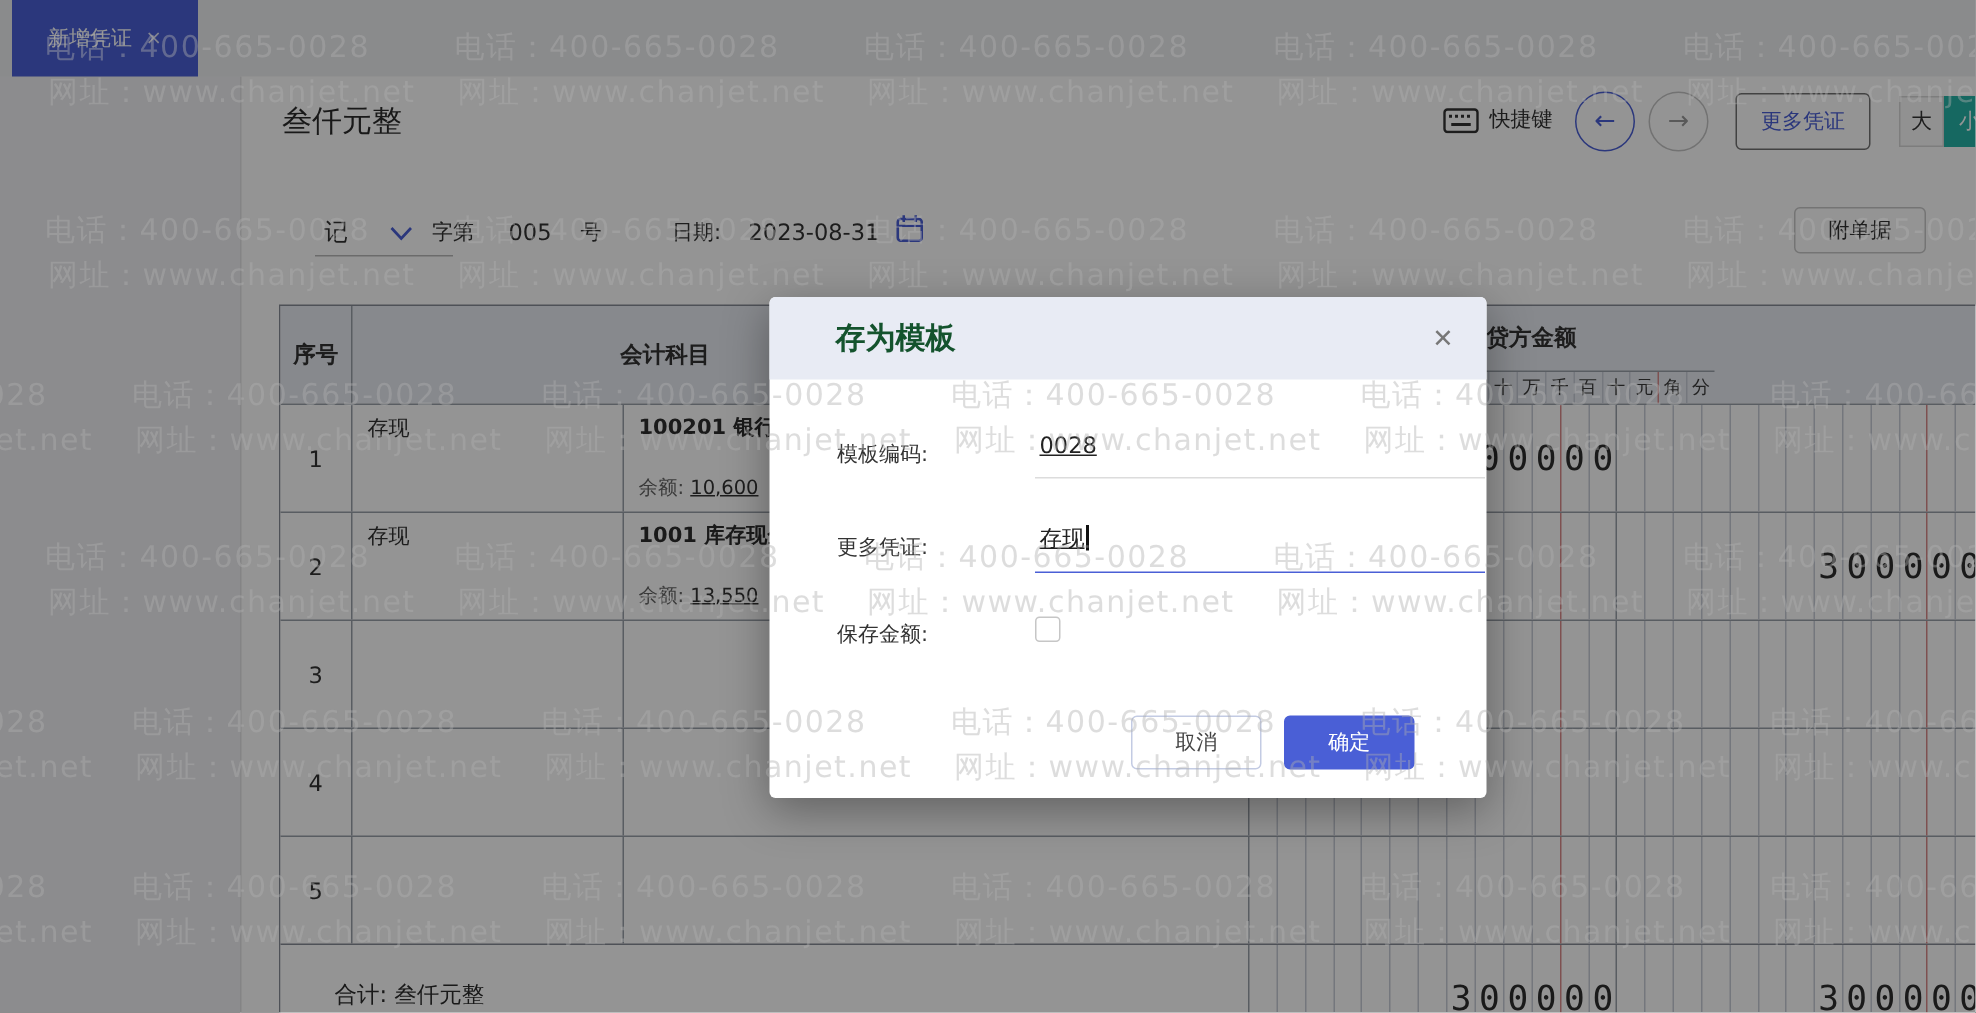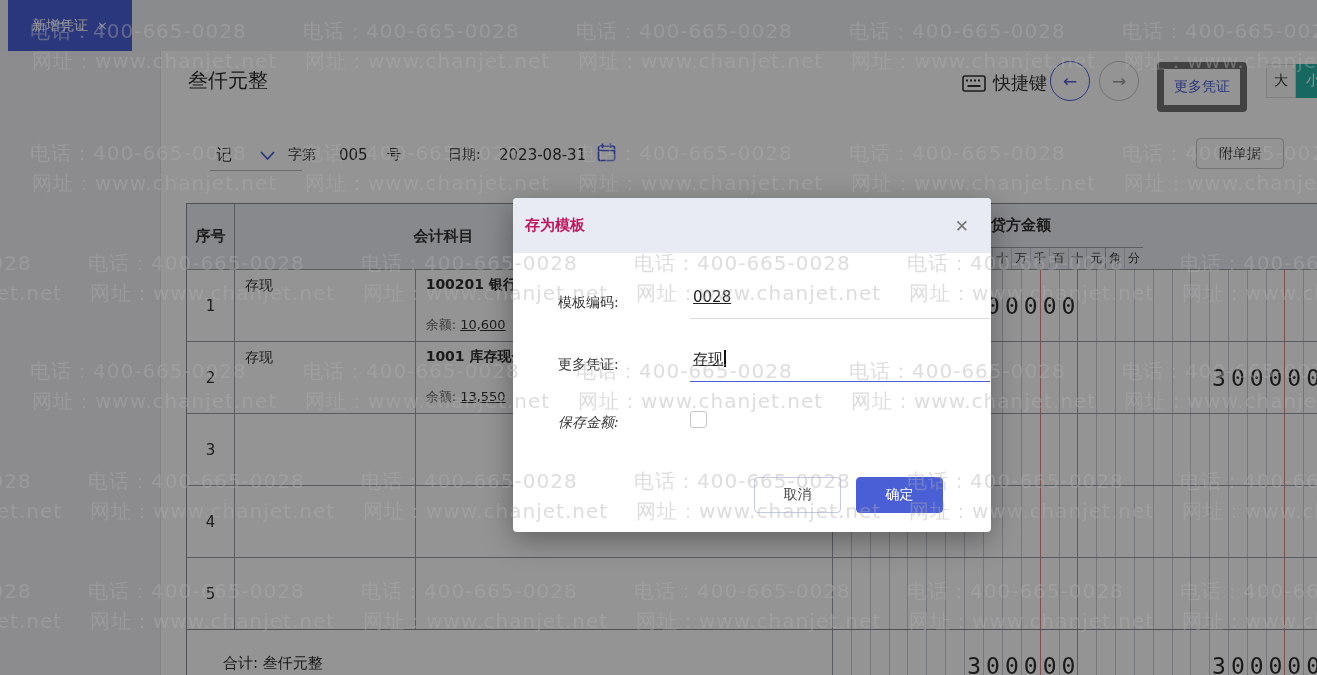--- a/index.html
+++ b/index.html
@@ -11,26 +11,26 @@
   .tab { position:absolute; left:8px; top:0; width:124px; height:51px; background:#4a5fd6; color:#fff;
          display:flex; align-items:center; justify-content:center; gap:9px; font-size:14px; z-index:2; }
   .tab .x { font-size:13px; opacity:.85; cursor:pointer; }
 
   
   .card { position:absolute; left:160px; top:51px; right:0; bottom:0; background:#fff; border-left:1px solid #e3e3e5; }
 
   .page-title { position:absolute; left:188px; top:67px; font-size:20px; font-weight:500; color:#2b2b2b; }
 
   
-  .shortcut { position:absolute; left:962px; top:71px; display:flex; align-items:center; gap:7px; font-size:18px; color:#333; }
+  .shortcut { position:absolute; left:962px; top:71px; display:flex; align-items:center; gap:7px; font-size:14px; color:#333; }
   .circle-btn { position:absolute; top:61px; width:40px; height:40px; border-radius:50%; background:transparent;
                 display:flex; align-items:center; justify-content:center; font-size:17px; }
   .circle-back { left:1050px; border:1.5px solid #4a5fd6; color:#4a5fd6; }
   .circle-fwd  { left:1099px; border:1.5px solid #c5c5c5; color:#9a9a9a; }
-  .more-btn { position:absolute; left:1157px; top:62px; width:90px; height:50px; border:7px solid #737373; border-radius:4px;
+  .more-btn { position:absolute; left:1157px; top:62px; width:90px; height:38px; border:1px solid #737373; border-radius:4px;
               color:#4a5fd6; background:#fff; font-size:14px; display:flex; align-items:center; justify-content:center; }
   .size-group { position:absolute; left:1266px; top:64px; height:34px; display:flex; }
   .size-large { width:30px; background:#fafafa; border:1px solid #d8d8d8; color:#333; font-size:14px;
                 display:flex; align-items:center; justify-content:center; }
   .size-small { width:34px; background:#26b3a7; color:#fff; font-size:14px; display:flex; align-items:center; justify-content:center; }
 
   
   .vh { position:absolute; font-size:14px; color:#333; }
   .vh-underline { position:absolute; left:210px; top:170px; width:92px; border-bottom:1px solid #b9b9b9; }
   .attach-btn { position:absolute; left:1196px; top:138px; width:88px; height:31px; border:1px solid #c9c9c9; border-radius:4px;
@@ -67,21 +67,21 @@
   .trow-total { display:flex; height:72px; border-top:1px solid #878c96; background:#fff; }
   .total-left { width:647px; border-right:1px solid #9aa0aa; font-size:15px; color:#2b2b2b; padding:24px 0 0 36px; }
 
   
   .dim { position:absolute; inset:0; background:rgba(0,0,0,0.42); z-index:5; }
 
   
   .modal { position:absolute; left:513px; top:198px; width:478px; height:334px; background:#fff; border-radius:4px;
            box-shadow:0 8px 30px rgba(0,0,0,.35); z-index:6; }
   .modal-head { height:55px; background:#e8ebf4; border-radius:4px 4px 0 0; display:flex; align-items:center; }
-  .modal-title { font-size:15px; font-weight:600; color:#be185d; margin-left:12px; }
+  .modal-title { font-size:20px; font-weight:600; color:#14532d; margin-left:44px; }
   .modal-close { margin-left:auto; margin-right:22px; font-size:17px; color:#777; cursor:pointer; }
   .mrow { position:absolute; left:45px; font-size:14px; color:#333; }
   .mlabel { display:inline-block; width:87px; }
   .minput { position:absolute; left:132px; top:-6px; width:300px; padding:0 0 12px 3px; font-size:15px; color:#222;
             border-bottom:1px solid #dcdcdc;text-decoration:underline; }
   .minput.focused { border-bottom:1.5px solid #4a5fd6; }
   .caret { display:inline-block; width:1.5px; height:17px; background:#111; vertical-align:-3px; margin-left:1px;
            animation:blink 1s steps(1) infinite; }
   @keyframes blink { 50% { opacity:0; } }
   .checkbox { position:absolute; left:132px; top:-3px; width:17px; height:17px; border:1.5px solid #c6c6c6;
@@ -433,21 +433,21 @@
       <div class="minput">
         <span>0028</span>
       </div>
     </div>
     <div class="mrow" style="top:158px;">
       <span class="mlabel">更多凭证:</span>
       <div class="minput focused">
         <span>存现</span><span class="caret"></span>
       </div>
     </div>
-    <div class="mrow" style="top:216px;font-style:italic;">
+    <div class="mrow" style="top:216px;">
       <span class="mlabel">保存金额:</span>
       <span class="checkbox"></span>
     </div>
     <div class="mbtns">
       <div class="btn btn-cancel">取消</div>
       <div class="btn btn-ok">确定</div>
     </div>
   </div>
 
   <div class="wmlayer" id="wm">

